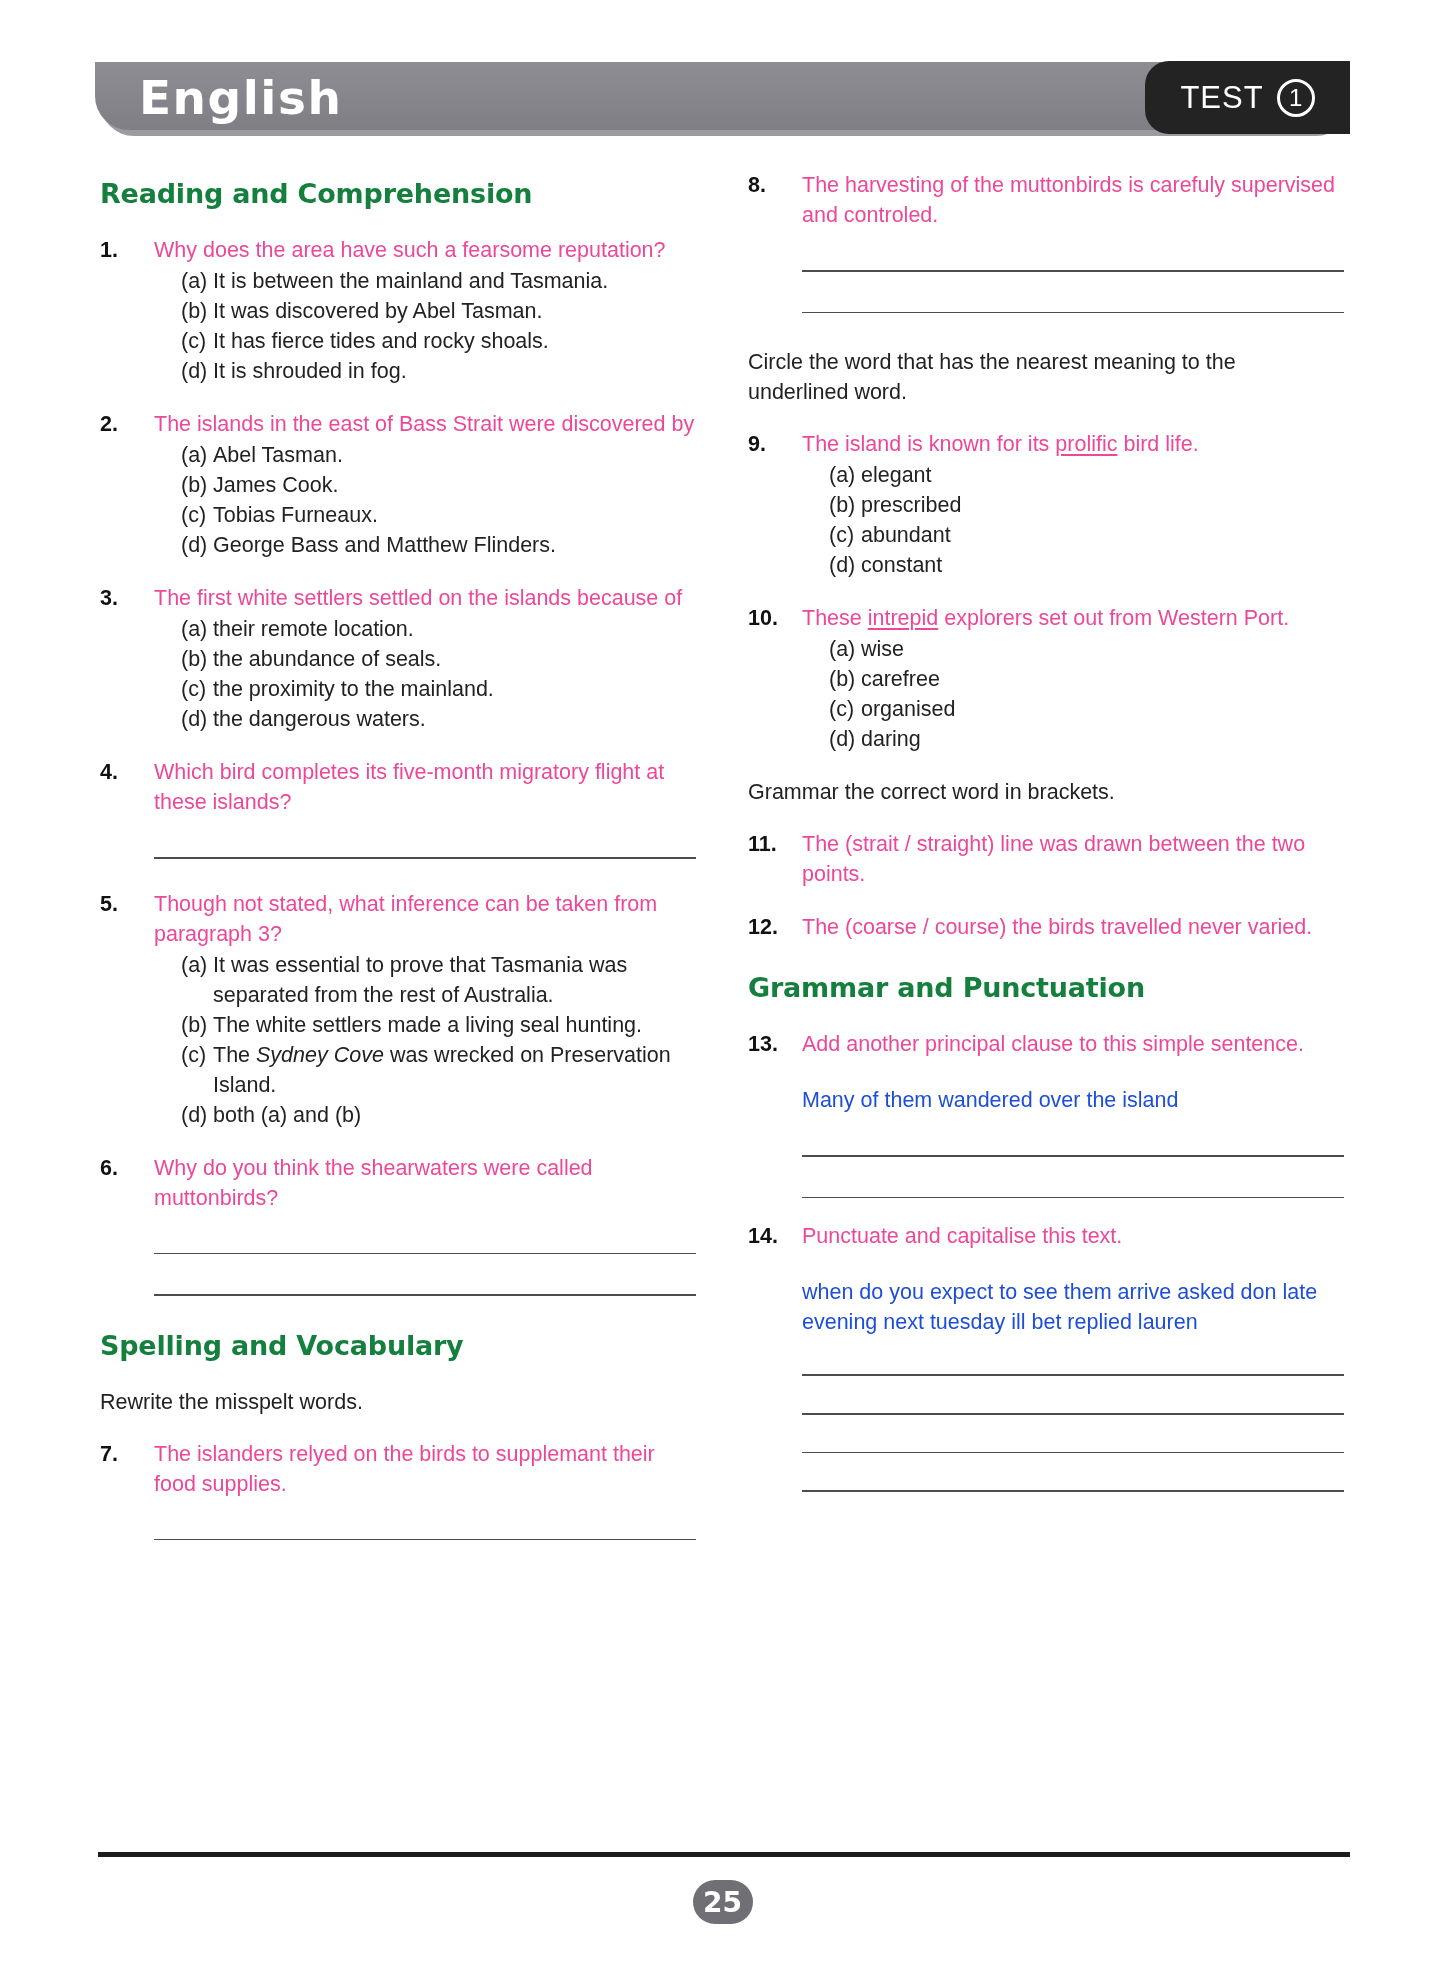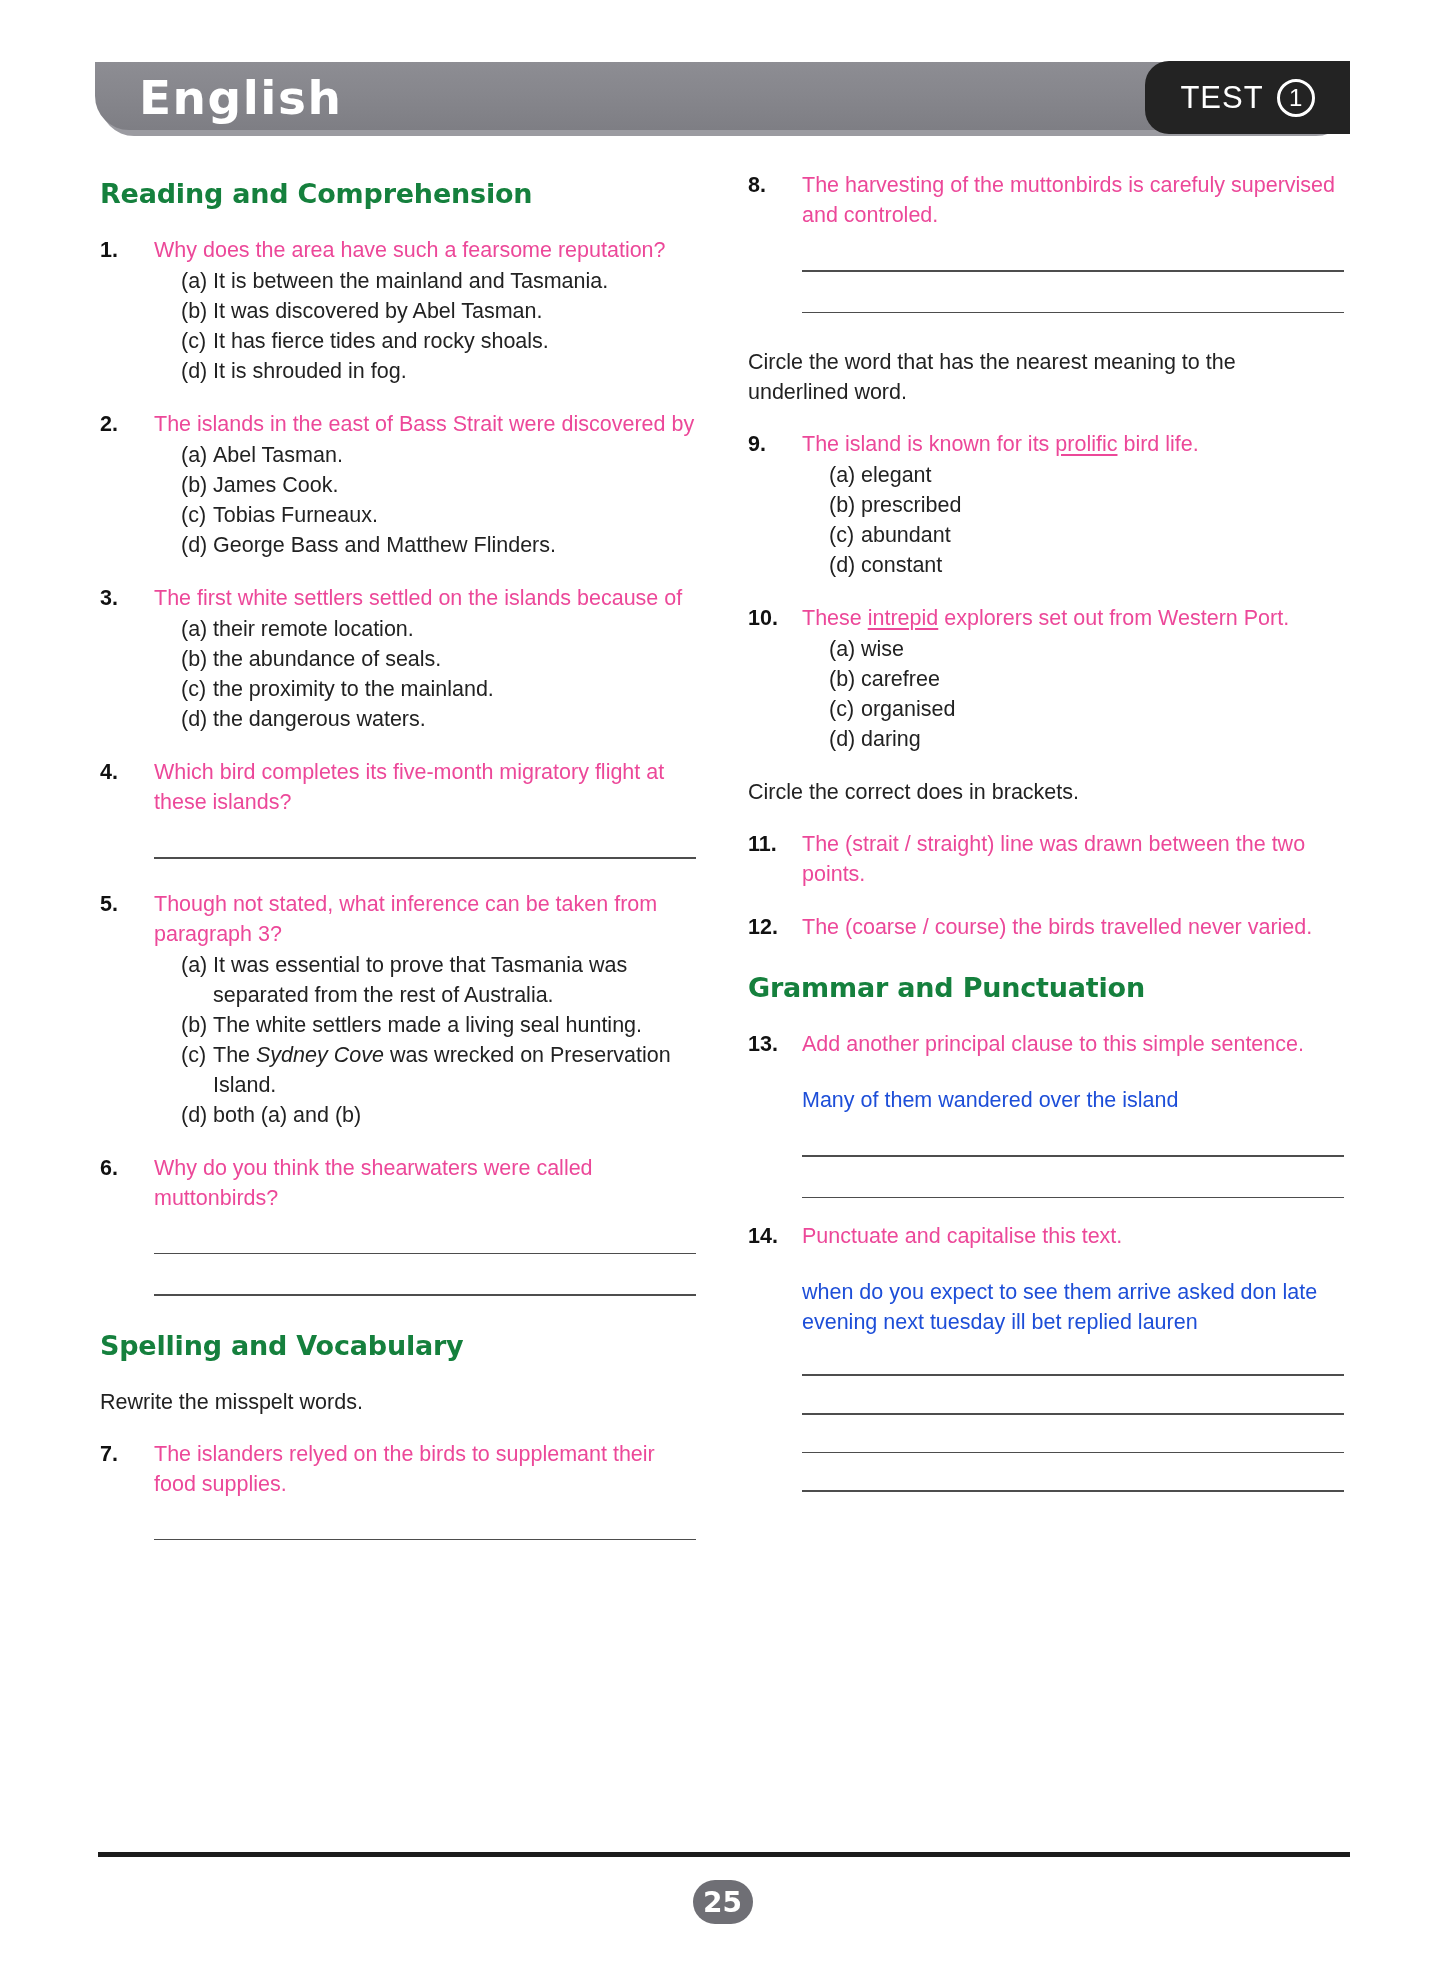--- a/index.html
+++ b/index.html
@@ -404,21 +404,21 @@
             <span class="opt-text">organised</span>
           </div>
           <div class="opt">
             <span class="opt-letter">(d)</span>
             <span class="opt-text">daring</span>
           </div>
         </div>
       </div>
     </div>
 
-    <p class="instruction" style="margin-top:22px;">Circle the correct does in brackets.</p>
+    <p class="instruction" style="margin-top:22px;">Grammar the correct word in brackets.</p>
 
     <div class="q">
       <div class="q-num">11.</div>
       <div class="q-body">
         <p class="q-text">The (strait / straight) line was drawn between the two points.</p>
       </div>
     </div>
 
     <div class="q">
       <div class="q-num">12.</div>

